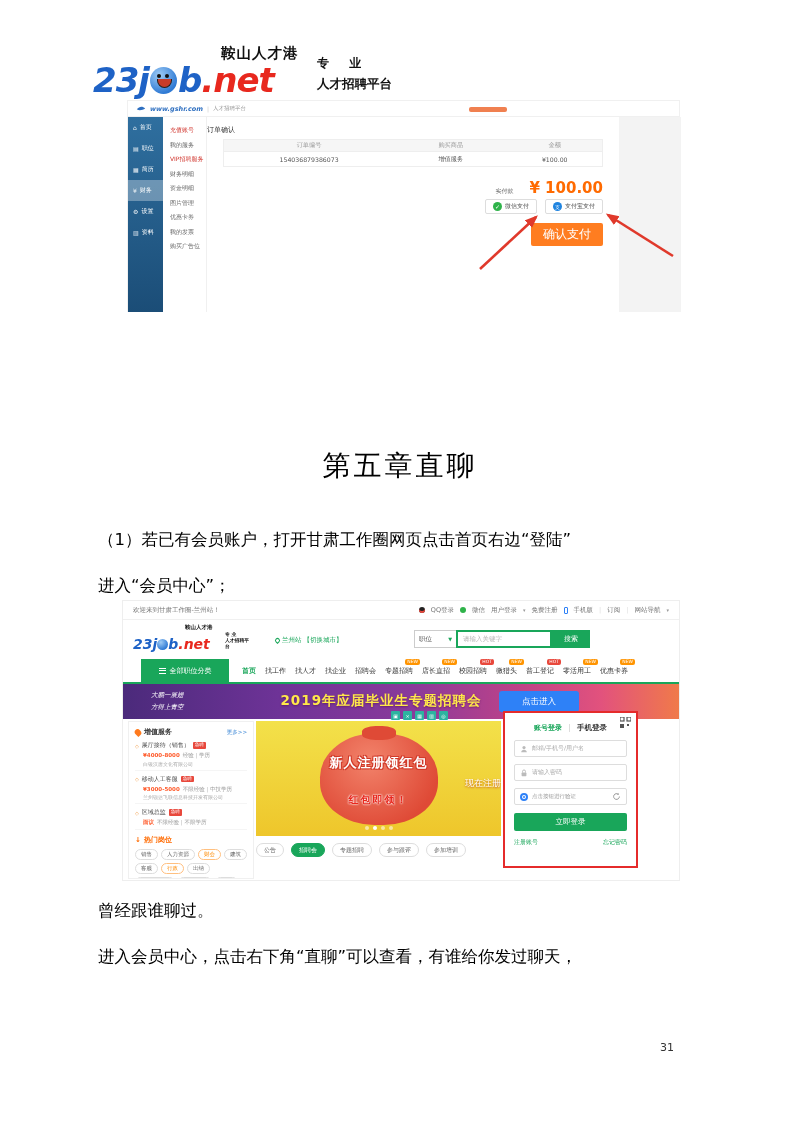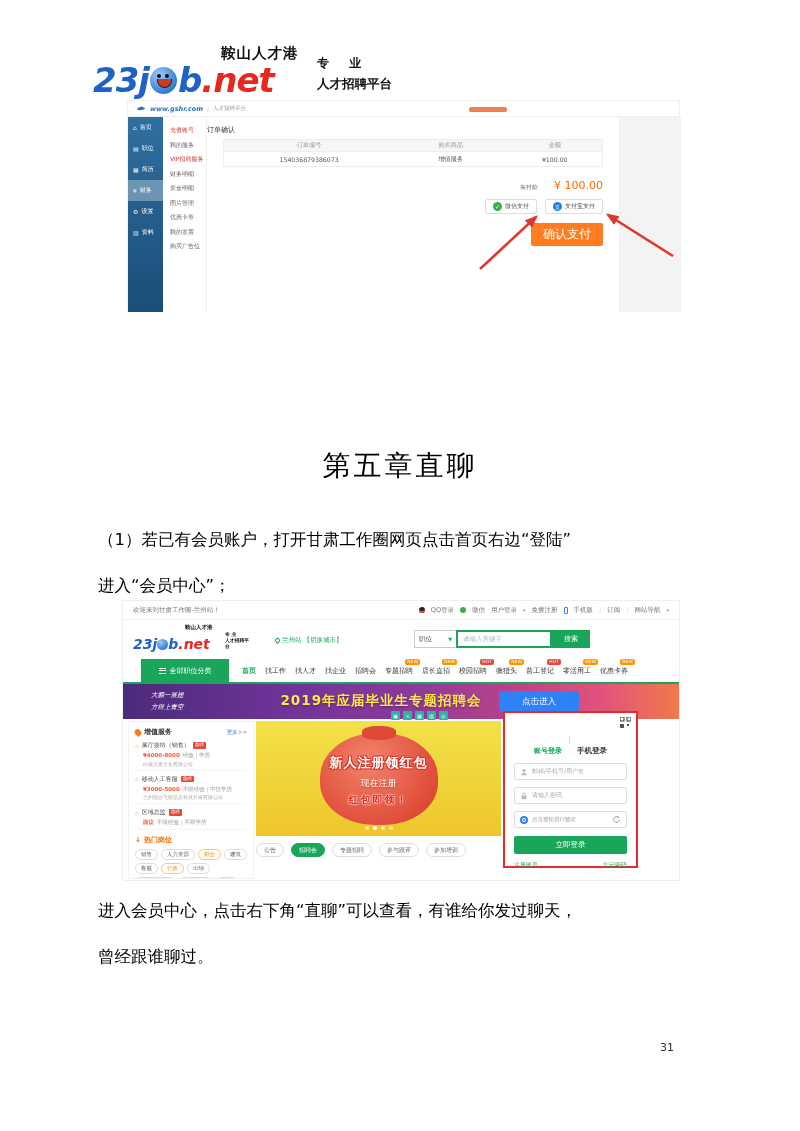--- a/index.html
+++ b/index.html
@@ -36,21 +36,21 @@
   .s1-main { position:absolute; left:79px; top:16px; width:412px; height:195px; background:#fff; }
   .s1-gutter { position:absolute; left:491px; top:16px; width:62px; height:195px; background:#f3f3f3; }
   .s1-otitle { position:absolute; top:8px; left:0; font-size:7px; color:#333; }
   .s1-table { position:absolute; top:22px; left:16px; width:380px; }
   .s1-tr { display:flex; height:13px; border:1px solid #eee; }
   .s1-tr.hd { background:#f6f6f6; color:#999; }
   .s1-tr.bd { border-top:none; height:15px; color:#555; }
   .s1-tr > div { display:flex; align-items:center; justify-content:center; font-size:6.2px; }
   .c1 { width:45%; } .c2 { width:30%; } .c3 { width:25%; }
   .s1-total { position:absolute; top:62px; right:16px; color:#666; font-size:6px; }
-  .s1-total b { color:#ff6a00; font-size:11px; font-weight:normal; margin-left:16px; }
+  .s1-total b { color:#ff6a00; font-size:15px; font-weight:bold; margin-left:16px; }
   .s1-paybtns { position:absolute; top:82px; right:16px; display:flex; gap:8px; }
   .paybtn { border:1px solid #ddd; border-radius:2px; padding:2px 7px; font-size:6px; color:#555; display:flex; gap:3px; align-items:center; background:#fff; }
   .ic-wx { width:9px; height:9px; border-radius:50%; background:#2fb34a; color:#fff; font-size:6px; display:flex; align-items:center; justify-content:center; }
   .ic-ali { width:9px; height:9px; border-radius:50%; background:#1f84e0; color:#fff; font-size:5px; display:flex; align-items:center; justify-content:center; }
   .s1-confirm { position:absolute; top:106px; right:16px; background:#ff7d20; color:#fff; font-size:12px; padding:3px 12px; border-radius:2px; }
   .s1-arrows { position:absolute; left:0; top:0; width:553px; height:212px; pointer-events:none; }
 
   
   .chapter { position:absolute; top:447px; left:0; width:100%; text-align:center; font-family:"DejaVu Serif","Liberation Serif",serif; font-size:28px; color:#000; letter-spacing:3px; }
   .para { position:absolute; left:98px; width:606px; font-size:16.5px; line-height:46px; color:#000; }
@@ -118,33 +118,33 @@
   .hoth .arr { color:#ff6a00; font-weight:bold; font-size:7px; }
   .hoth b { font-size:7px; color:#ff6a00; }
   .tags { display:flex; flex-wrap:wrap; gap:3px; margin-top:4px; }
   .tag { border:1px solid #ddd; border-radius:7px; padding:1px 5px; font-size:5.5px; color:#666; }
   .tag.acc { color:#ff8a00; border-color:#ffc080; }
 
   .s2-promo { position:absolute; left:133px; top:2px; width:245px; height:115px; background:linear-gradient(180deg,#f3e14a,#eec62b); overflow:hidden; }
   .bag { position:absolute; left:50%; top:12px; transform:translateX(-50%); width:118px; height:92px; background:radial-gradient(circle at 42% 30%, #f2836b, #df4a36 75%); border-radius:48% 48% 46% 46%; }
   .bag::before { content:""; position:absolute; left:50%; top:-7px; transform:translateX(-50%); width:34px; height:14px; background:#df4a36; border-radius:40%; }
   .p-t1 { position:absolute; top:33px; width:100%; text-align:center; font-size:13px; font-weight:bold; color:#fff; letter-spacing:1px; text-shadow:1px 1px 0 #d03a2a,-1px 1px 0 #d03a2a,1px -1px 0 #d03a2a,-1px -1px 0 #d03a2a; }
-  .p-t2 { position:absolute; top:56px; width:100%; text-align:center; font-size:9px; color:#fff; text-shadow:0 1px 2px rgba(180,40,20,.8); }
+  .p-t2 { position:absolute; top:56px; width:100%; text-align:right; font-size:9px; color:#fff; text-shadow:0 1px 2px rgba(180,40,20,.8); }
   .p-t3 { position:absolute; top:72px; width:100%; text-align:center; font-size:10px; font-weight:bold; color:#e8281e; letter-spacing:2px; text-shadow:0 0 2px #fff,0 0 2px #fff; }
   .p-dots { position:absolute; bottom:6px; width:100%; display:flex; justify-content:center; gap:4px; }
   .p-dots span { width:4px; height:4px; border-radius:50%; background:rgba(255,255,255,.55); }
   .p-dots span.on { background:#fff; }
   .s2-tabs { position:absolute; left:133px; top:124px; width:245px; display:flex; gap:7px; }
   .stab { border:1px solid #ddd; border-radius:8px; padding:1.5px 7px; font-size:6px; color:#666; white-space:nowrap; }
   .stab.on { background:#19a65a; border-color:#19a65a; color:#fff; }
 
   .s2-login { position:absolute; left:380px; top:-8px; width:135px; height:157px; background:#fff; border:2.5px solid #e52b2b; padding:6px 9px; }
   .lg-qr { position:absolute; top:4px; right:5px; }
   .lg-tabs { display:flex; align-items:baseline; gap:7px; margin-top:4px; justify-content:center; }
-  .lg-t1 { font-size:7px; font-weight:bold; color:#19a65a;margin-top:23px; }
+  .lg-t1 { font-size:7px; font-weight:bold; color:#19a65a; }
   .lg-div { width:1px; height:8px; background:#ddd; align-self:center; }
   .lg-t2 { font-size:7.5px; font-weight:bold; color:#333; }
   .lg-input { margin-top:7px; height:17px; border:1px solid #ddd; border-radius:2px; display:flex; align-items:center; gap:4px; padding:0 5px; color:#aaa; font-size:6px; }
   .lg-captcha { margin-top:7px; height:17px; border:1px solid #ddd; border-radius:2px; display:flex; align-items:center; gap:4px; padding:0 5px; color:#999; font-size:5.5px; }
   .ic-target { width:8px; height:8px; border:2px solid #2e81f7; border-radius:50%; position:relative; flex:none; }
   .ic-target::after { content:""; position:absolute; left:1px; top:1px; width:2px; height:2px; border-radius:50%; background:#2e81f7; }
   .lg-refresh { margin-left:auto; }
   .lg-btn { margin-top:8px; height:18px; background:#19a65a; border-radius:2px; color:#fff; font-size:7.5px; display:flex; align-items:center; justify-content:center; }
   .lg-links { margin-top:7px; display:flex; justify-content:space-between; font-size:6px; color:#19a65a; }
 
@@ -475,19 +475,19 @@
         <div class="lg-links">
           <span>注册账号</span>
           <span>忘记密码</span>
         </div>
       </div>
 
     </div>
   </div>
 
   <div class="para para2">
+    <div>曾经跟谁聊过。</div>
     <div>进入会员中心，点击右下角“直聊”可以查看，有谁给你发过聊天，</div>
-    <div>曾经跟谁聊过。</div>
   </div>
 
   <div class="pageno">31</div>
 
 </div>
 
 </body></html>

